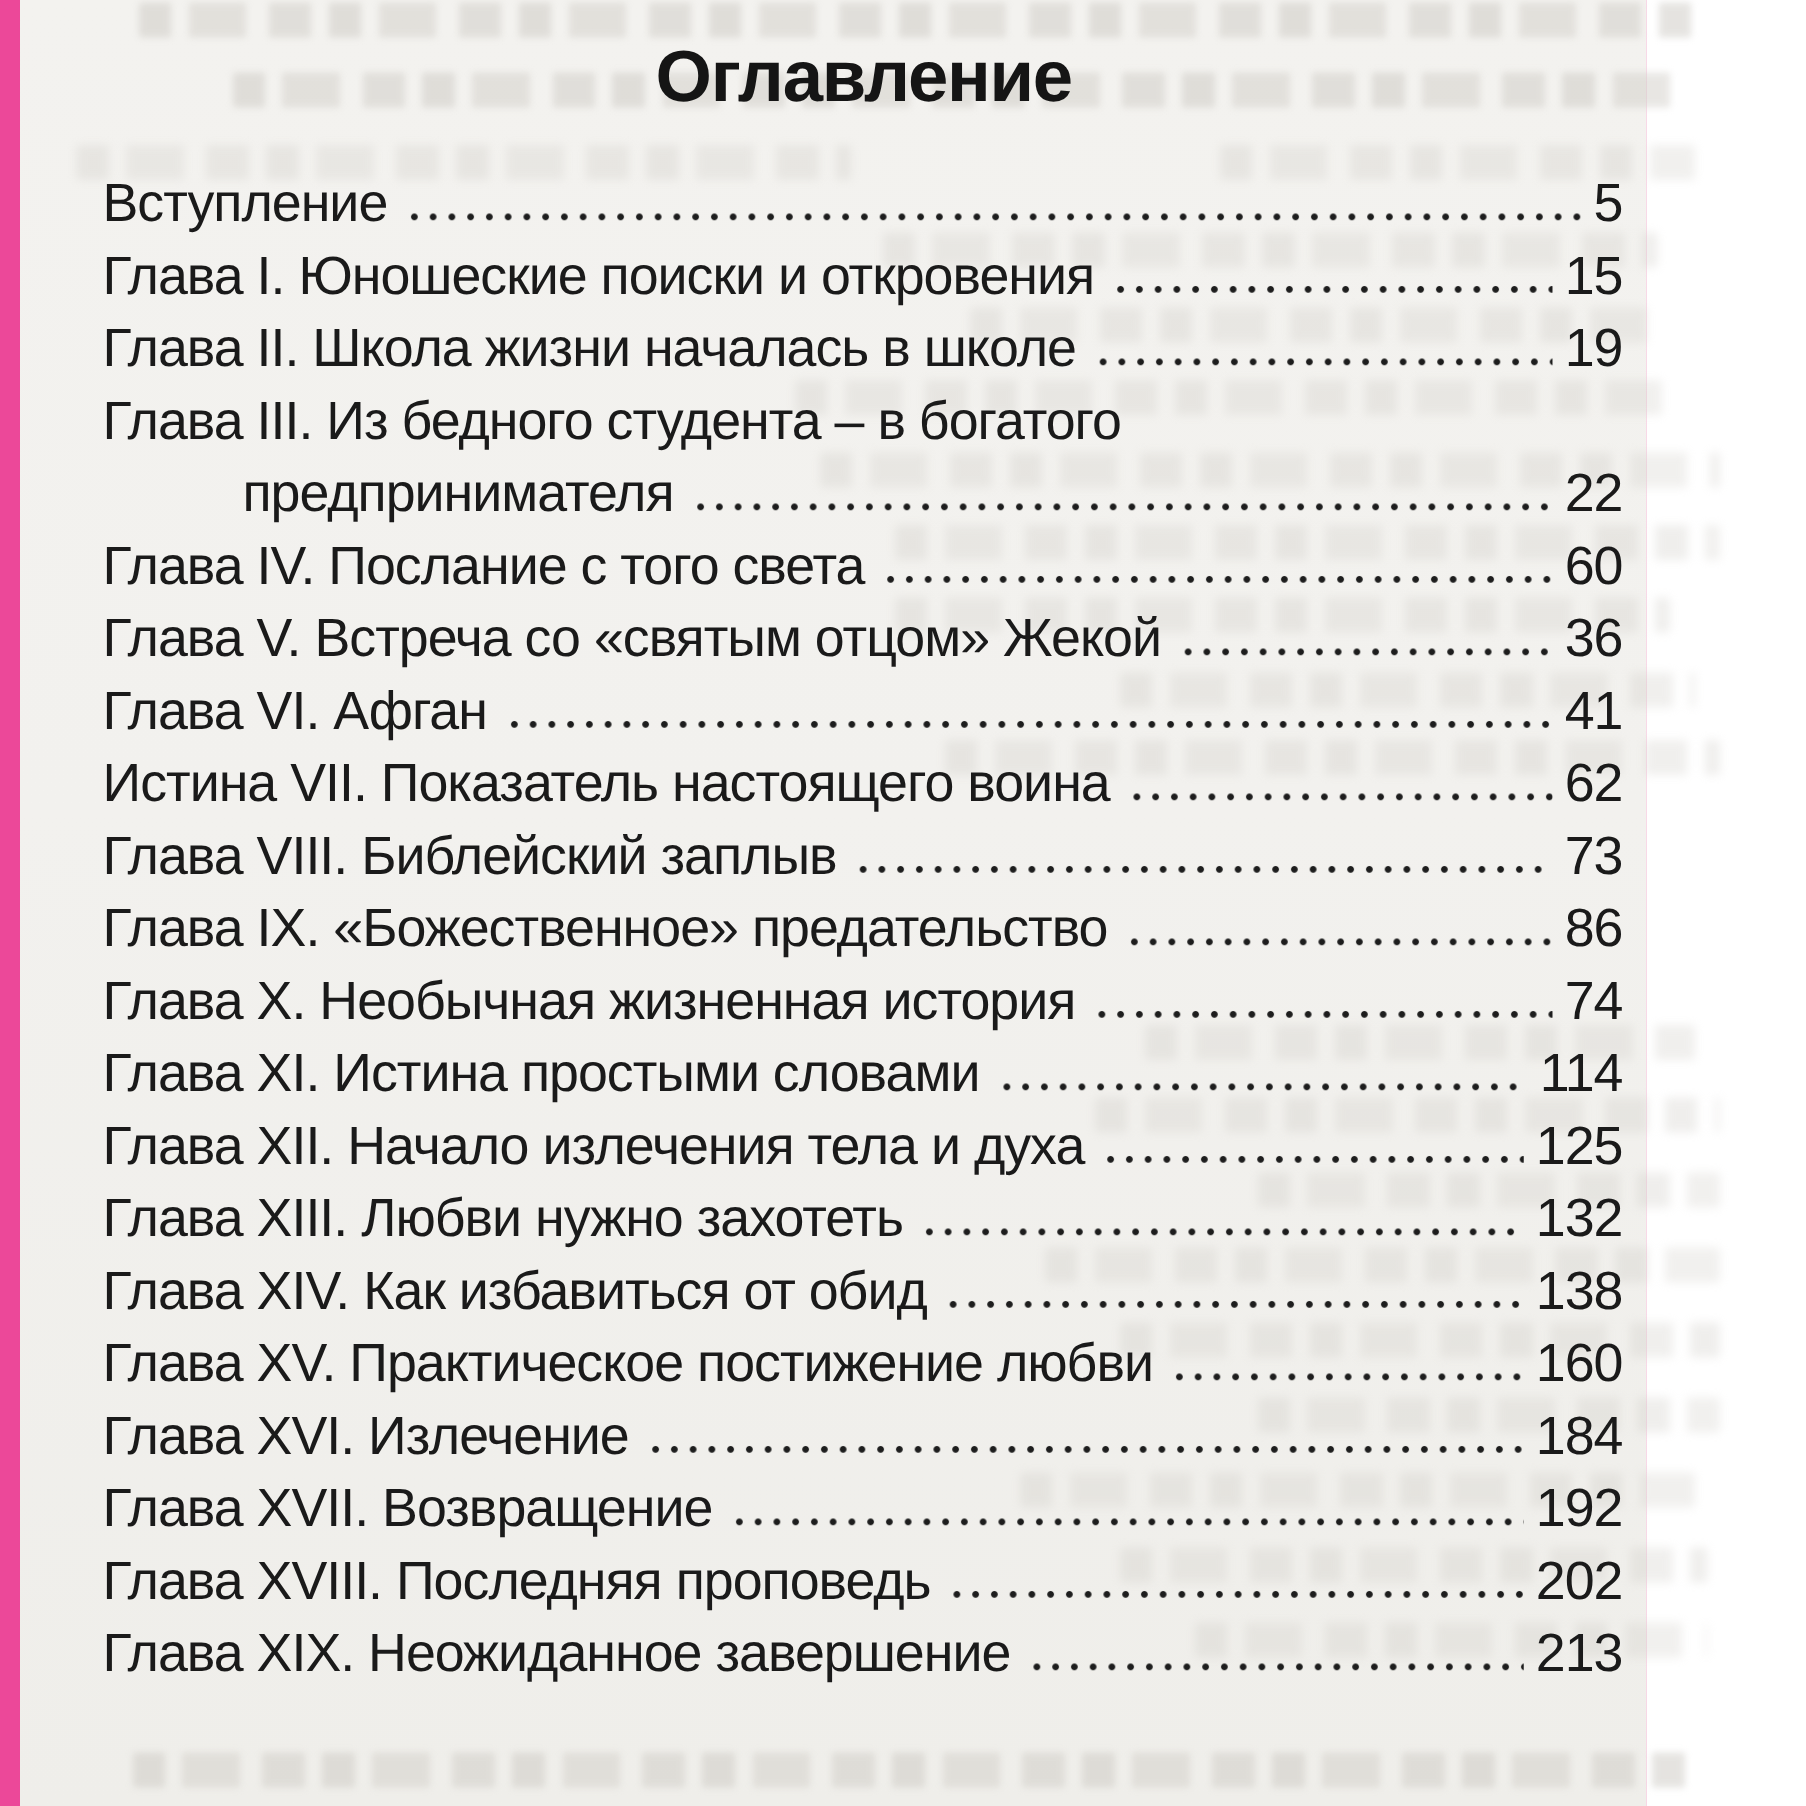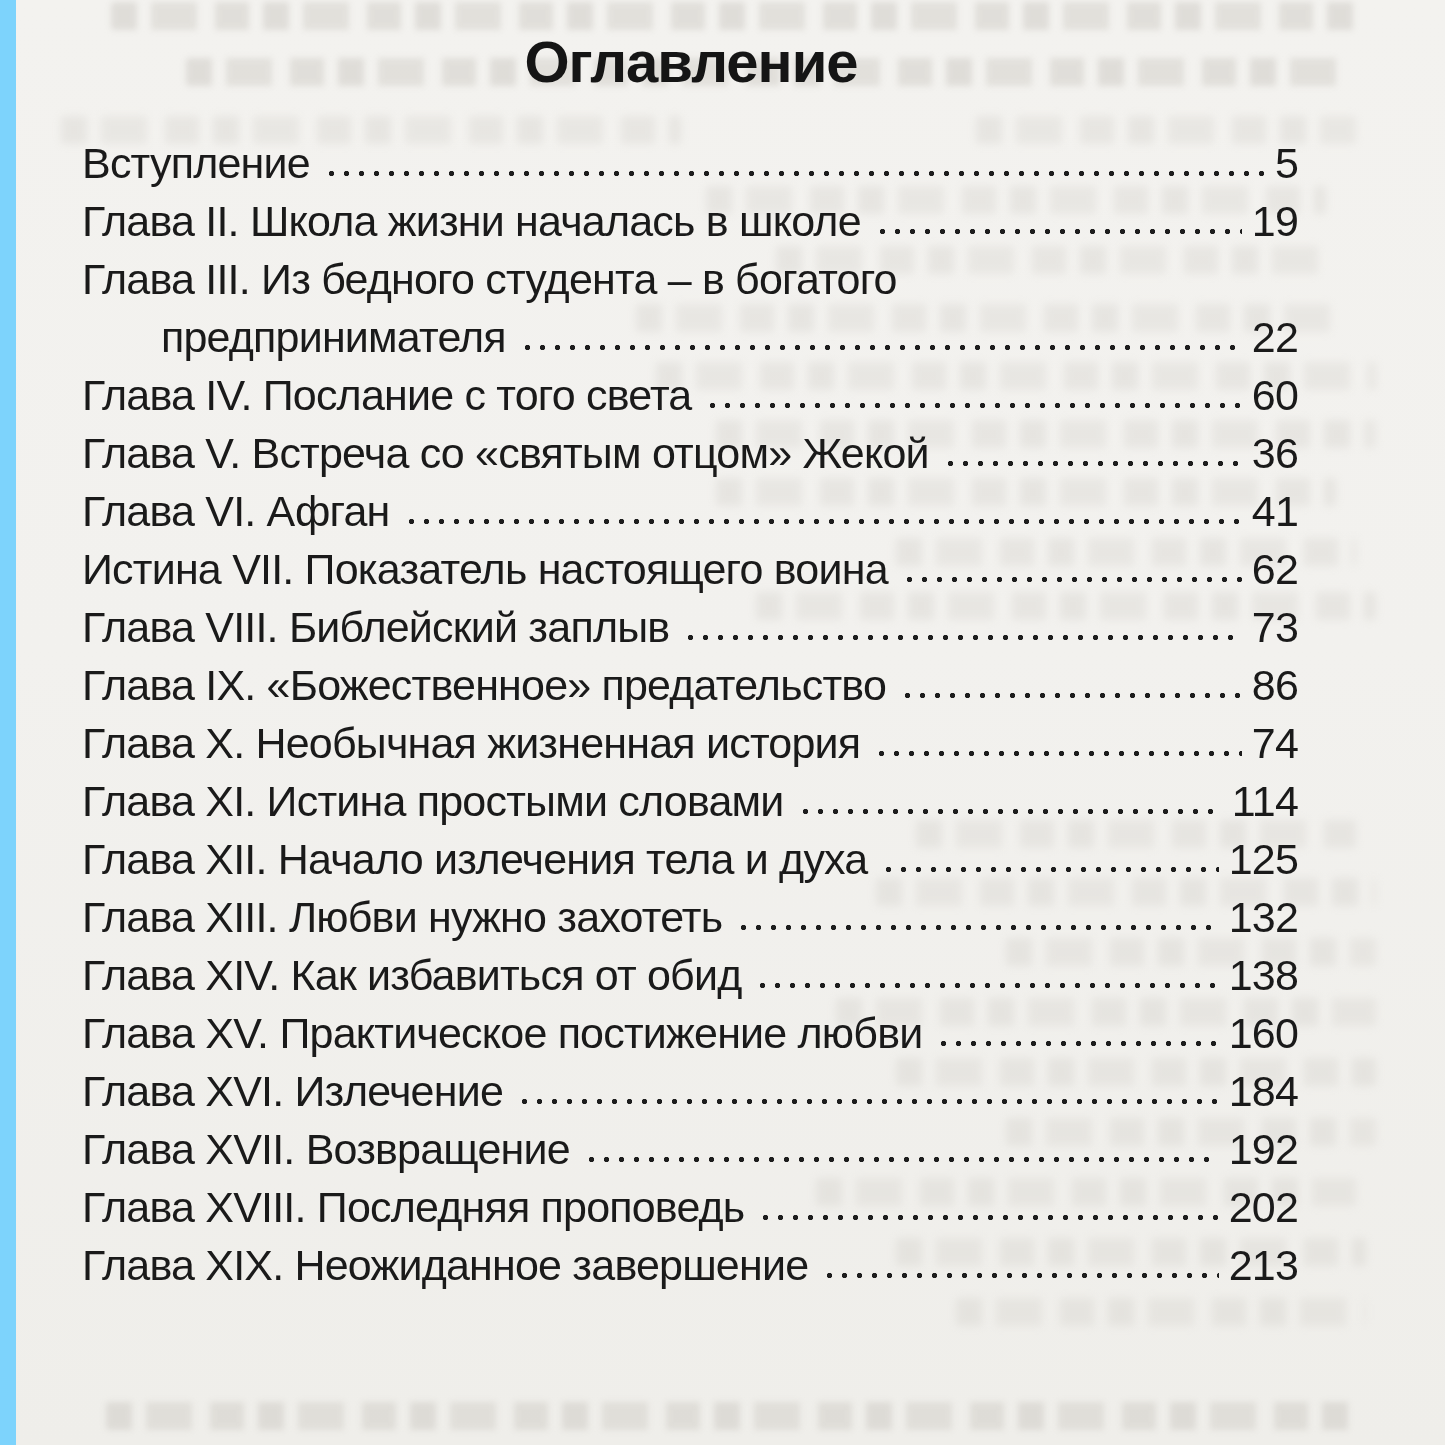--- a/index.html
+++ b/index.html
@@ -6,23 +6,23 @@
     margin: 0;
     padding: 0;
     background: #ffffff;
     width: 1445px;
     height: 1445px;
     overflow: hidden;
     font-family: "Liberation Sans", "DejaVu Sans", sans-serif;
   }
   .photo-frame {
     position: relative;
-    width: 1445px;
+    width: 1317px;
     height: 1445px;
-    background: #7dd3fc;
+    background: #ec4899;
   }
   
   .page {
     position: absolute;
     left: 16px;
     top: 0;
     right: 0;
     bottom: 0;
     background: linear-gradient(180deg, #f3f2ef 0%, #f2f1ee 45%, #efeeea 100%);
   }
@@ -69,21 +69,21 @@
     color: #1a1a1a;
     font-size: 43px;
     letter-spacing: -0.8px;
     white-space: nowrap;
   }
   .toc-label {
     line-height: 58px;
     flex: 0 0 auto;
   }
   .toc-cont .toc-label {
-    margin-left: 79px;
+    margin-left: 112px;
   }
   .leader {
     flex: 1 1 auto;
     align-self: flex-end;
     height: 7px;
     margin: 0 10px 15px 14px;
     background-image: radial-gradient(circle, #1d1d1d 2.3px, rgba(0,0,0,0) 3px);
     background-size: 15px 7px;
     background-repeat: repeat-x;
     background-position: left bottom;
@@ -125,20 +125,25 @@
 
     <div class="page-title">Оглавление</div>
 
     <div class="toc">
         <div class="toc-row">
           <span class="toc-label">Вступление</span>
           <div class="leader"></div>
           <span class="toc-page">5</span>
         </div>
         <div class="toc-row">
+          <span class="toc-label">Глава I. Юношеские поиски и откровения</span>
+          <div class="leader"></div>
+          <span class="toc-page">15</span>
+        </div>
+        <div class="toc-row">
           <span class="toc-label">Глава II. Школа жизни началась в школе</span>
           <div class="leader"></div>
           <span class="toc-page">19</span>
         </div>
         <div class="toc-row">
           <span class="toc-label">Глава III. Из бедного студента – в богатого</span>
         </div>
         <div class="toc-row toc-cont">
           <span class="toc-label">предпринимателя</span>
           <div class="leader"></div>

